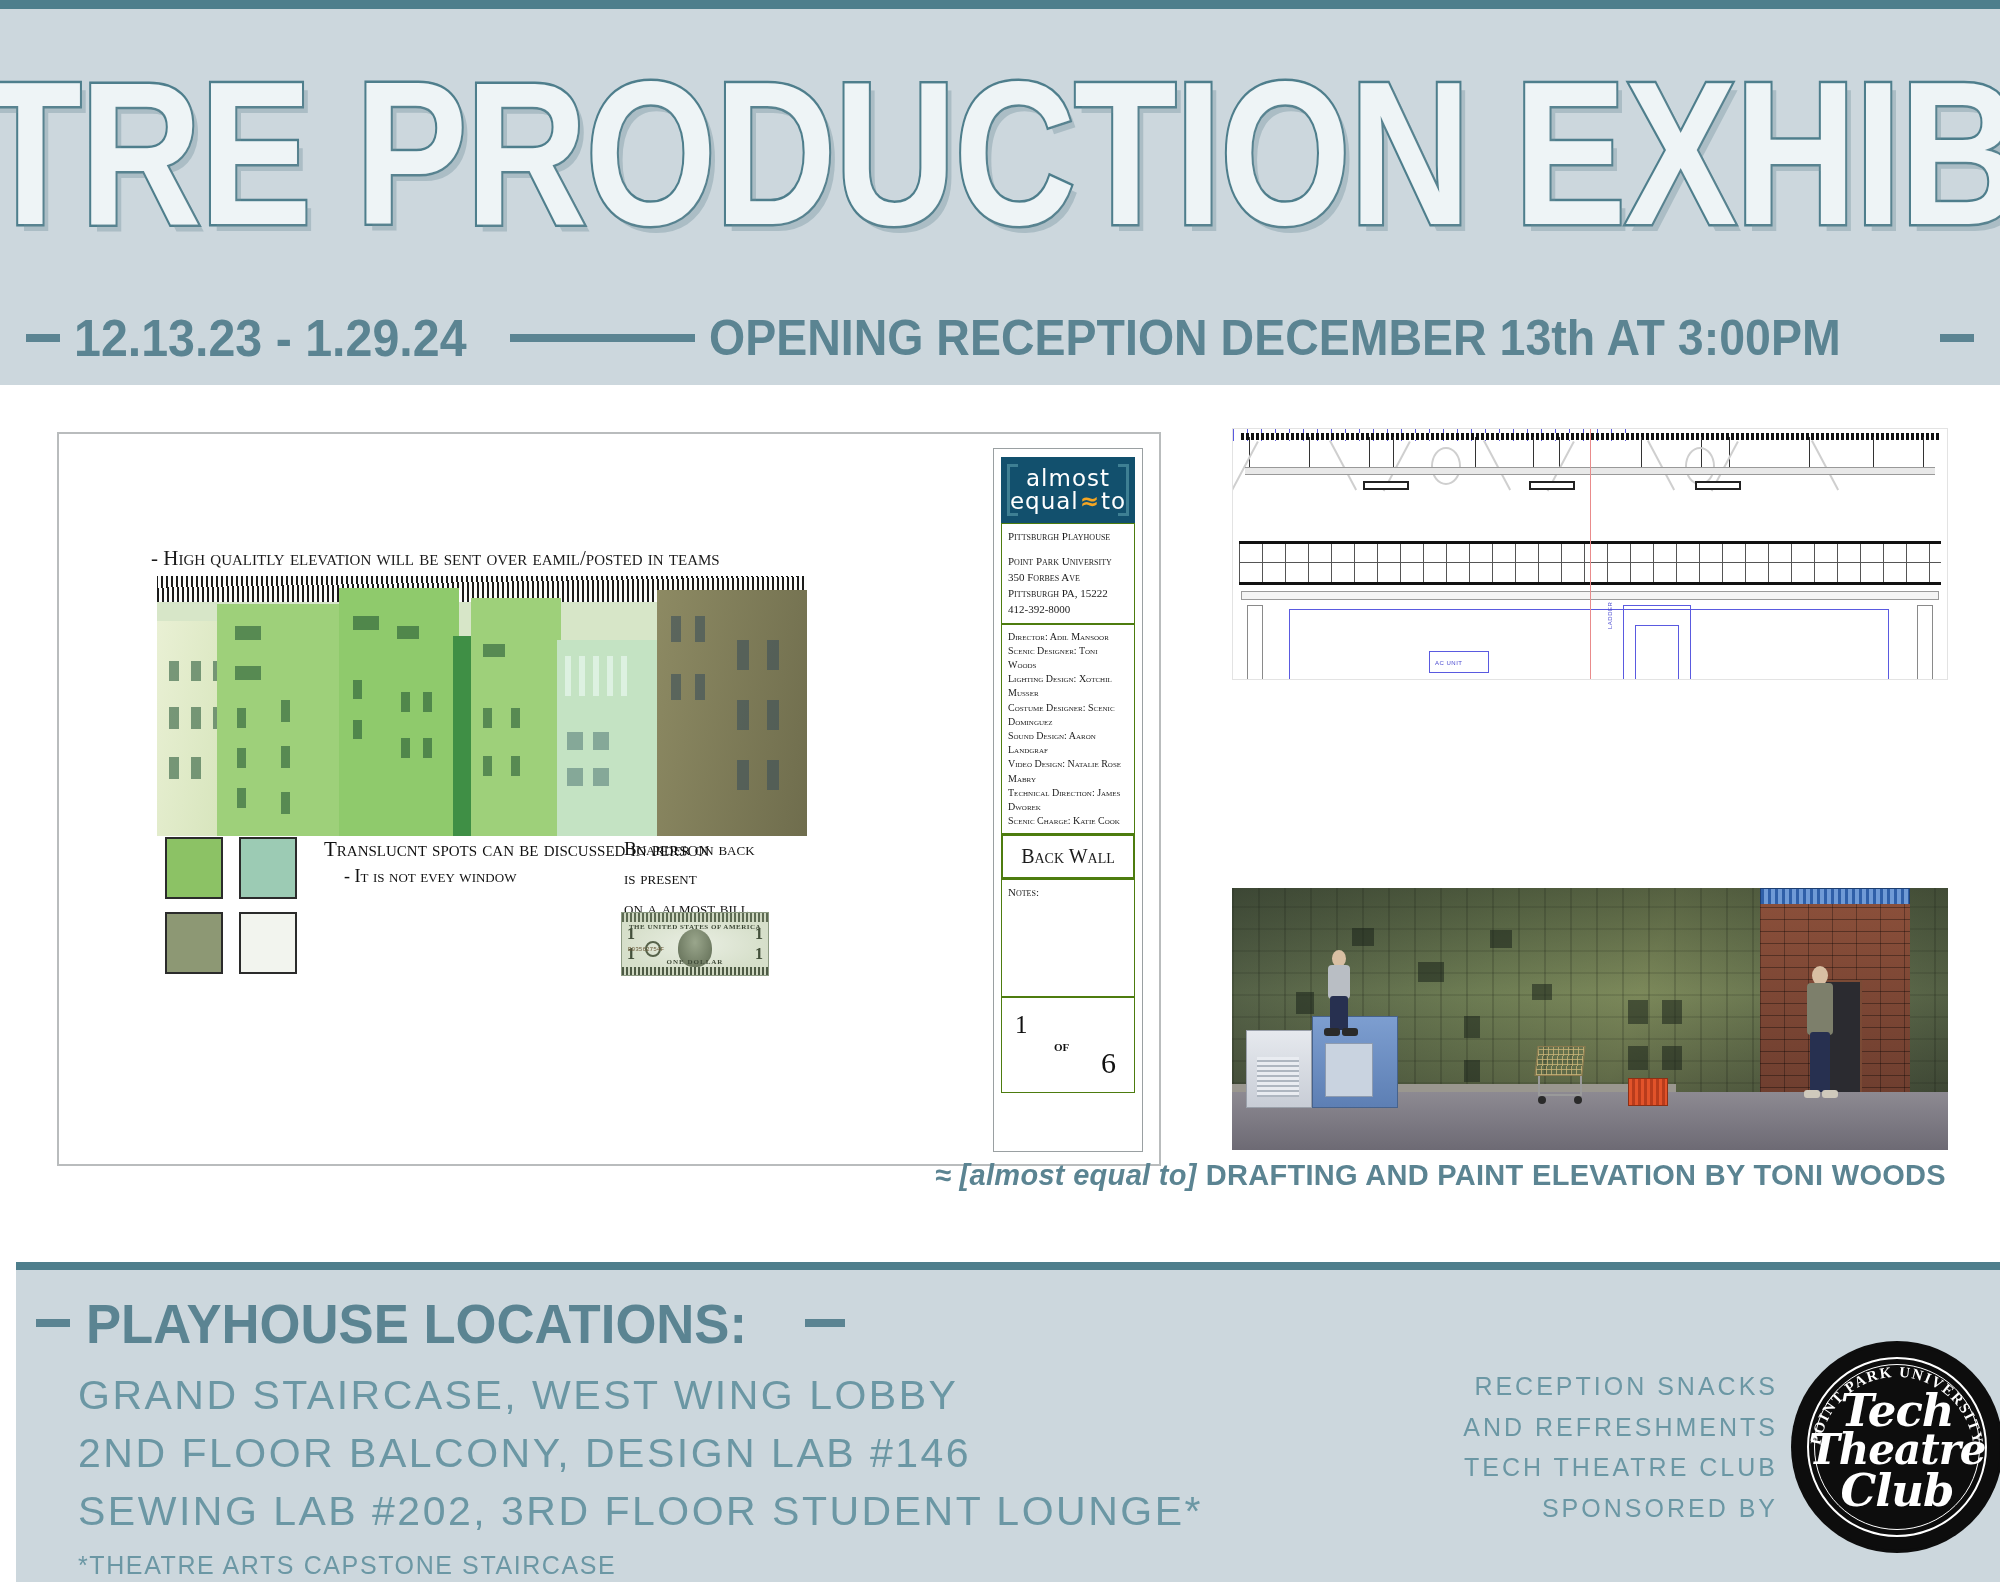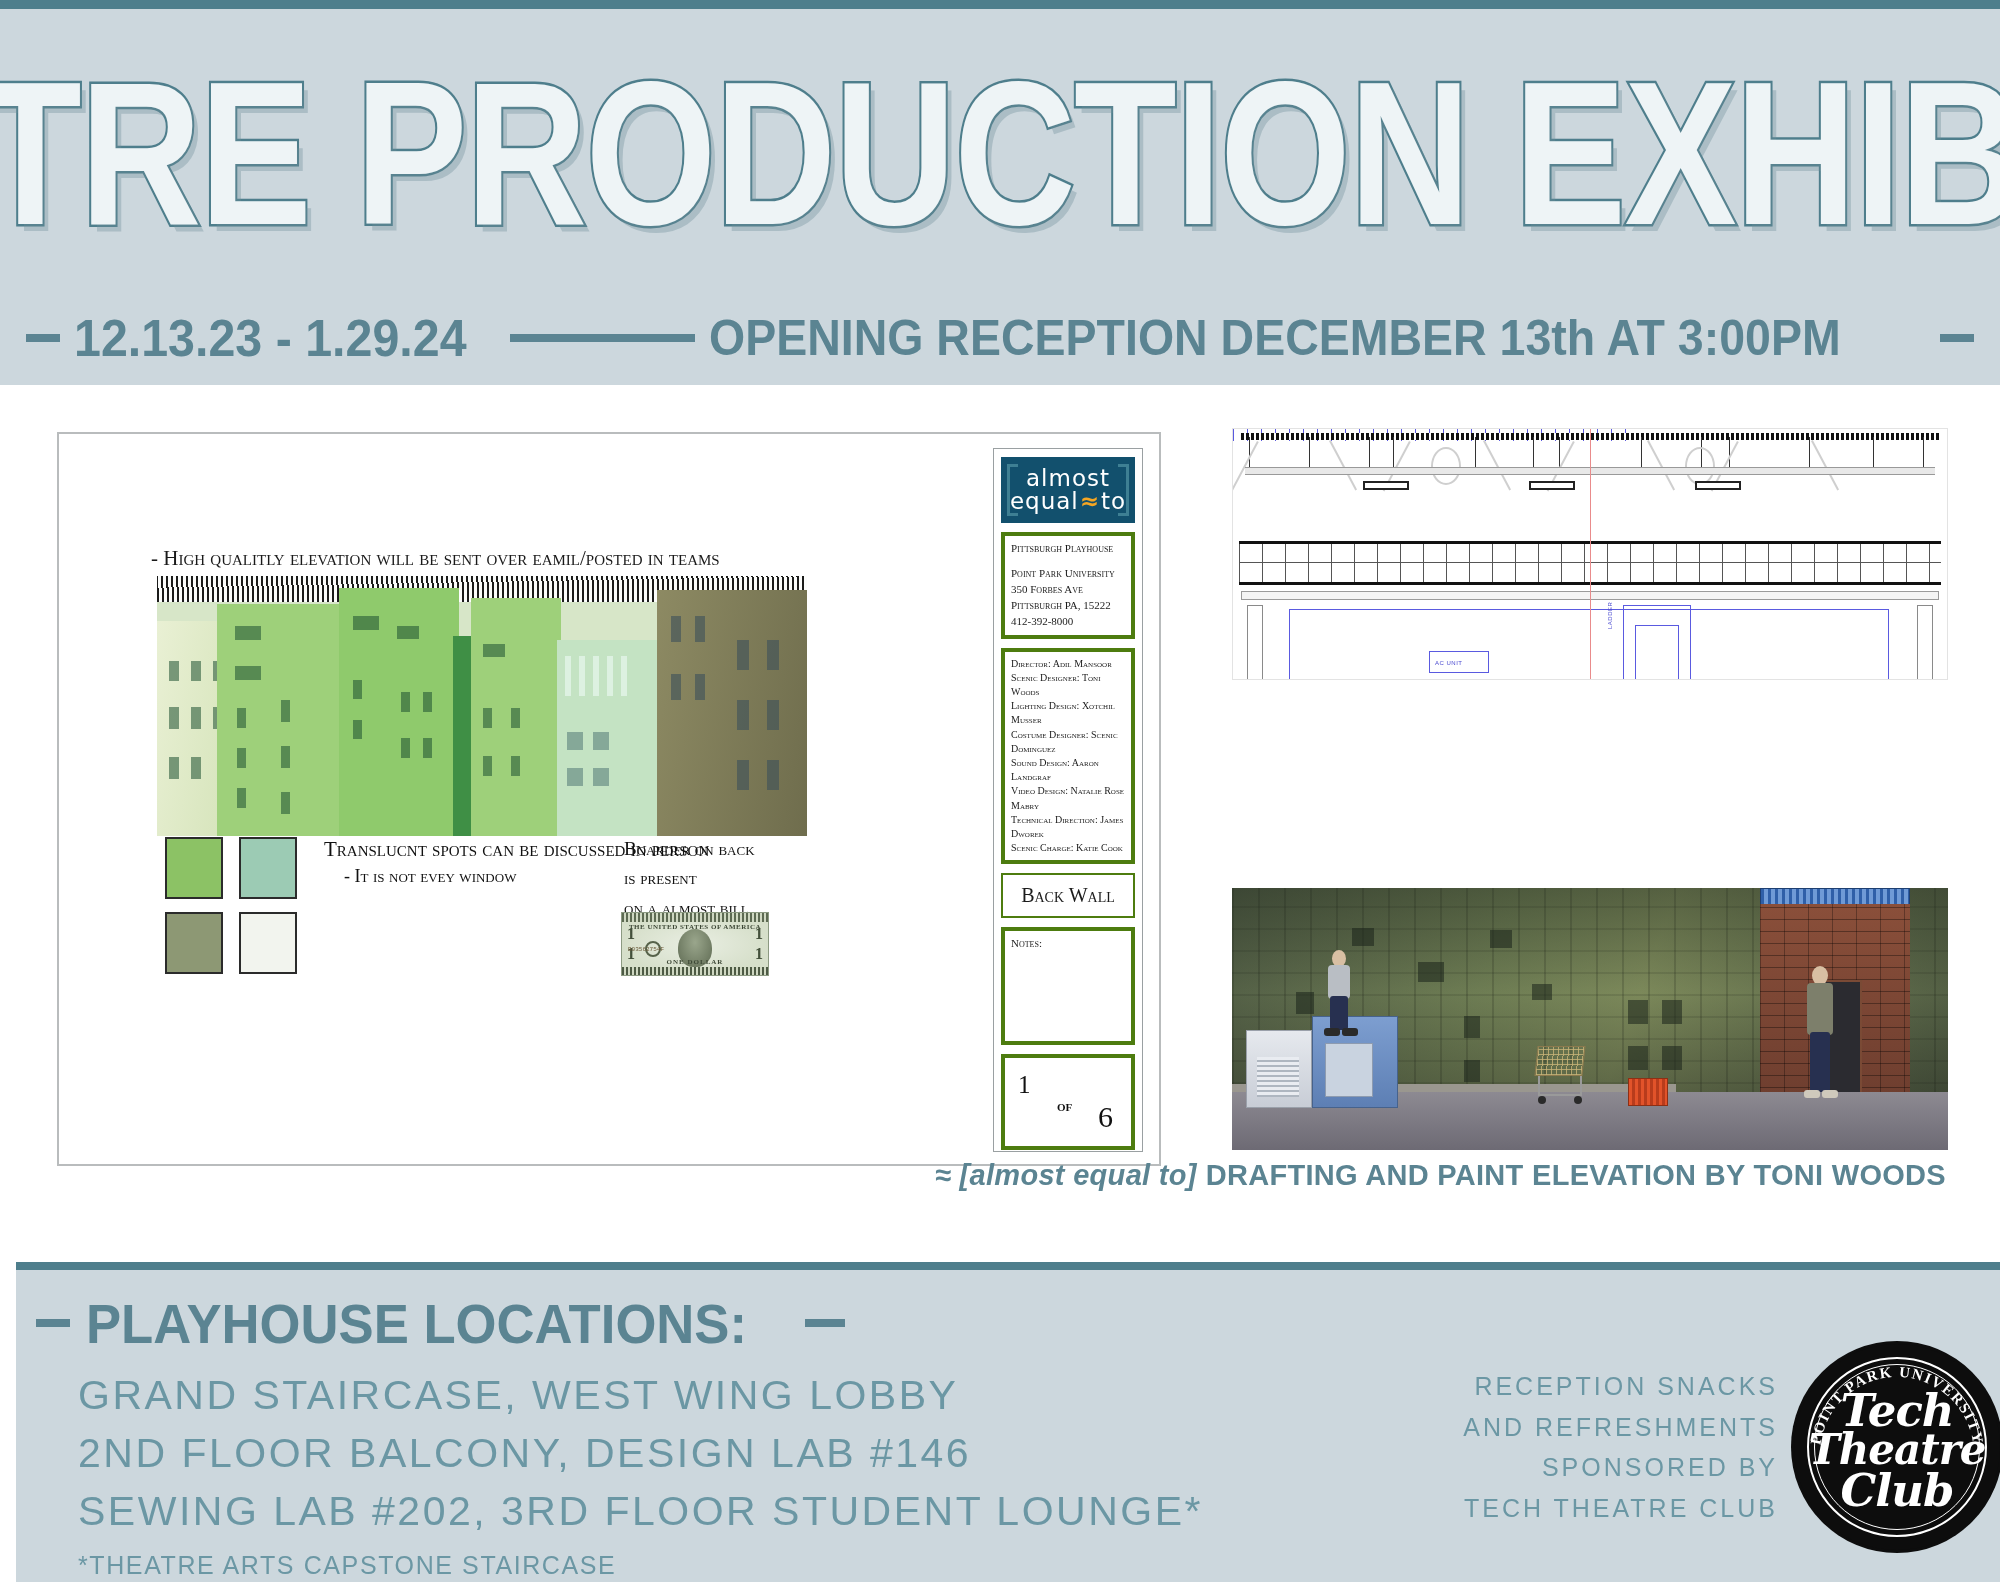--- a/index.html
+++ b/index.html
@@ -186,21 +186,21 @@
   .tb-logo .brk.l{ left:6px; border-right:none; }
   .tb-logo .brk.r{ right:6px; border-left:none; }
   .tb-logo .l1, .tb-logo .l2{
     color:#ffffff; font-size:23px; font-weight:400; line-height:0.98;
     letter-spacing:1px; font-family:"DejaVu Sans", sans-serif;
   }
   .tb-logo .l2{ display:flex; align-items:baseline; }
   .tb-logo .approx{ color:#f5a623; font-weight:700; padding:0 1px; }
 
   .tb-box{
-    border:4px solid #4d7c0f; margin-top:9px; padding:5px 6px;
+    border:1px solid #4d7c0f; padding:5px 6px;
     font-family:"Liberation Serif", serif; font-variant:small-caps;
     font-size:11px; line-height:1.45; color:#1b1b1b;
   }
   .tb-box.addr{ min-height:84px; }
   .tb-box.credits{ font-size:10px; line-height:1.42; min-height:150px; }
   .tb-box.backwall{
     text-align:center; font-size:20px; padding:6px 0; border-width:2px;
   }
   .tb-box.notes{ min-height:118px; }
   .tb-box.sheetnum{
@@ -727,22 +727,22 @@
   <div class="loc-list">
     <div class="loc-line">GRAND STAIRCASE, WEST WING LOBBY</div>
     <div class="loc-line">2ND FLOOR BALCONY, DESIGN LAB #146</div>
     <div class="loc-line">SEWING LAB #202, 3RD FLOOR STUDENT LOUNGE*</div>
     <div class="loc-note">*THEATRE ARTS CAPSTONE STAIRCASE</div>
   </div>
 
   <div class="sponsor">
     <div>RECEPTION SNACKS</div>
     <div>AND REFRESHMENTS</div>
+    <div>TECH THEATRE CLUB</div>
     <div>SPONSORED BY</div>
-    <div>TECH THEATRE CLUB</div>
   </div>
 
   <div class="ttc-logo">
     <div class="ttc-ring"></div>
     <div class="ttc-ring2"></div>
     <svg class="ttc-arc" viewBox="0 0 206 206">
       <defs>
         <path id="arcpath" d="M 26,110 A 77,77 0 0 1 180,110" fill="none"></path>
       </defs>
       <text>

